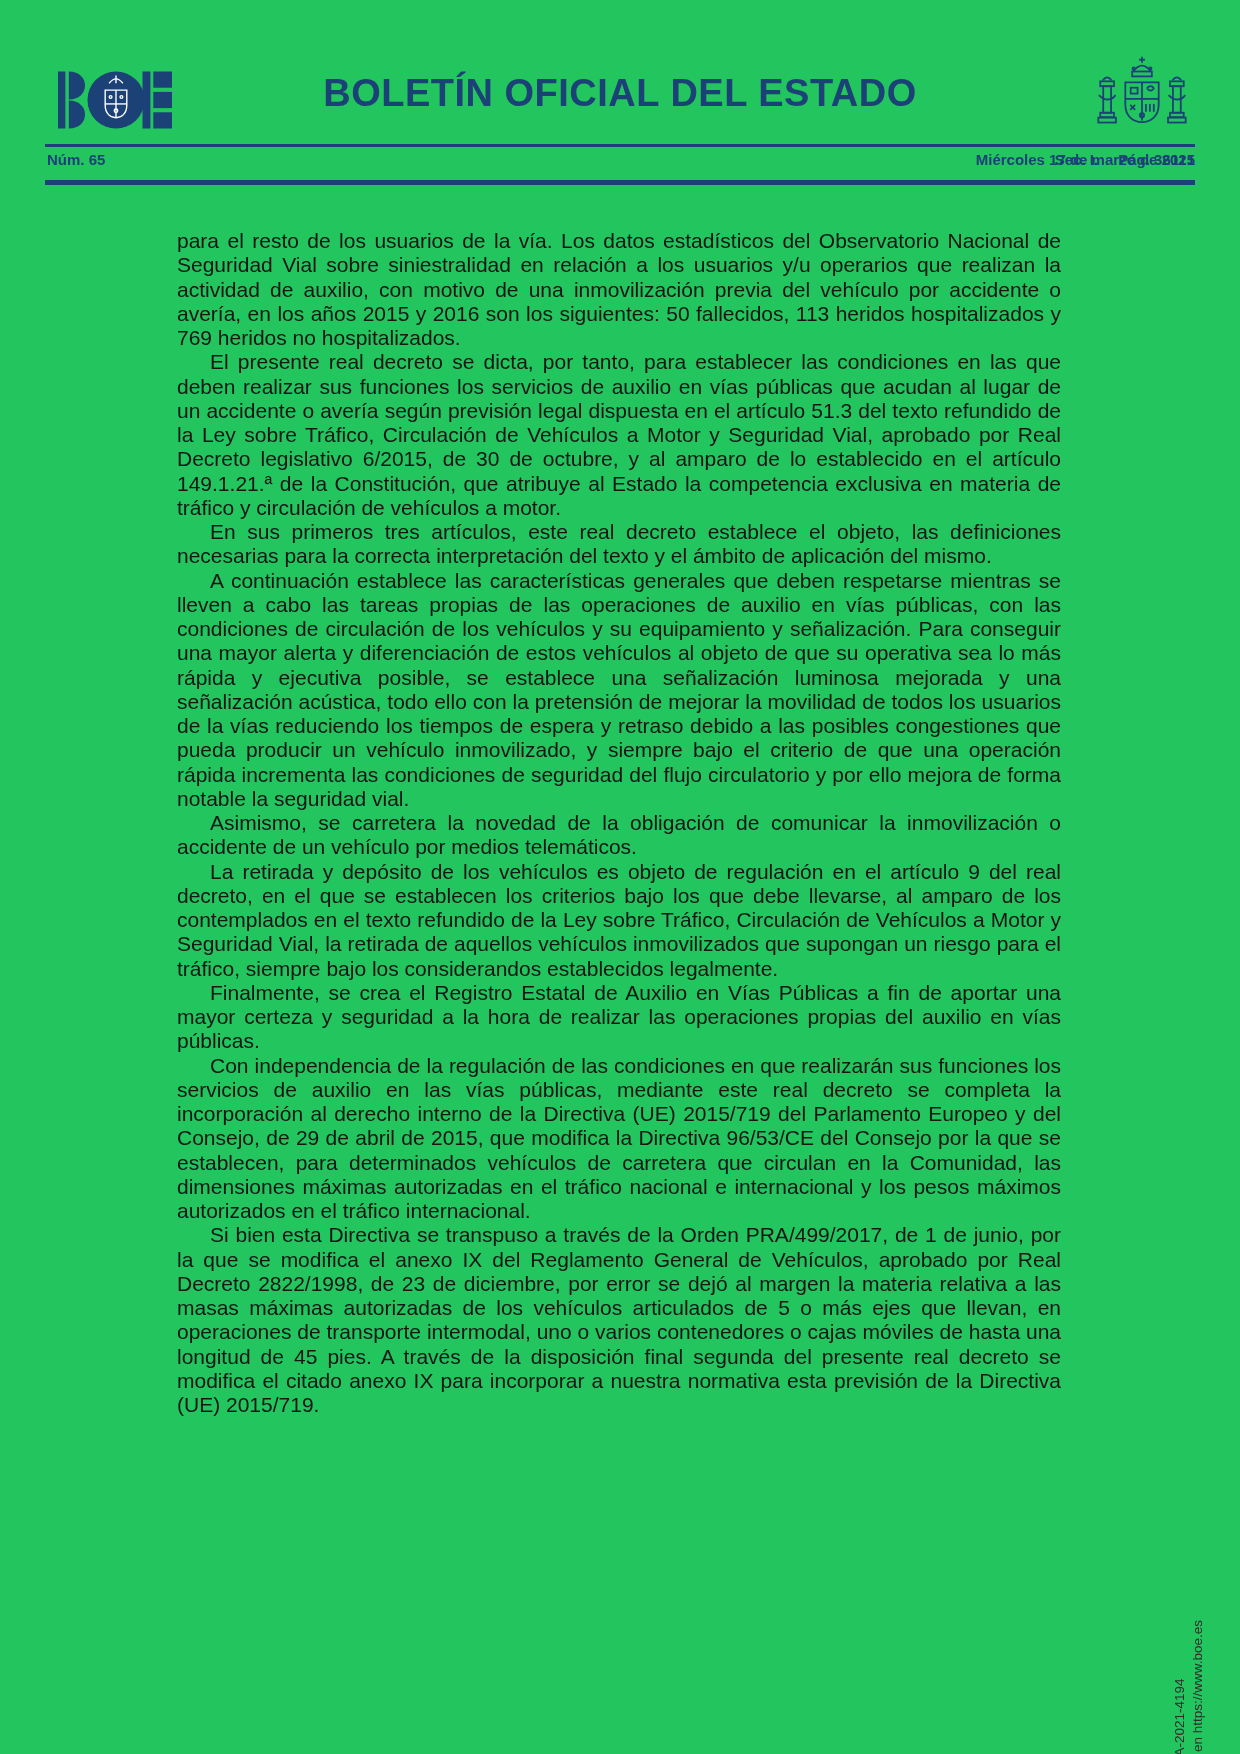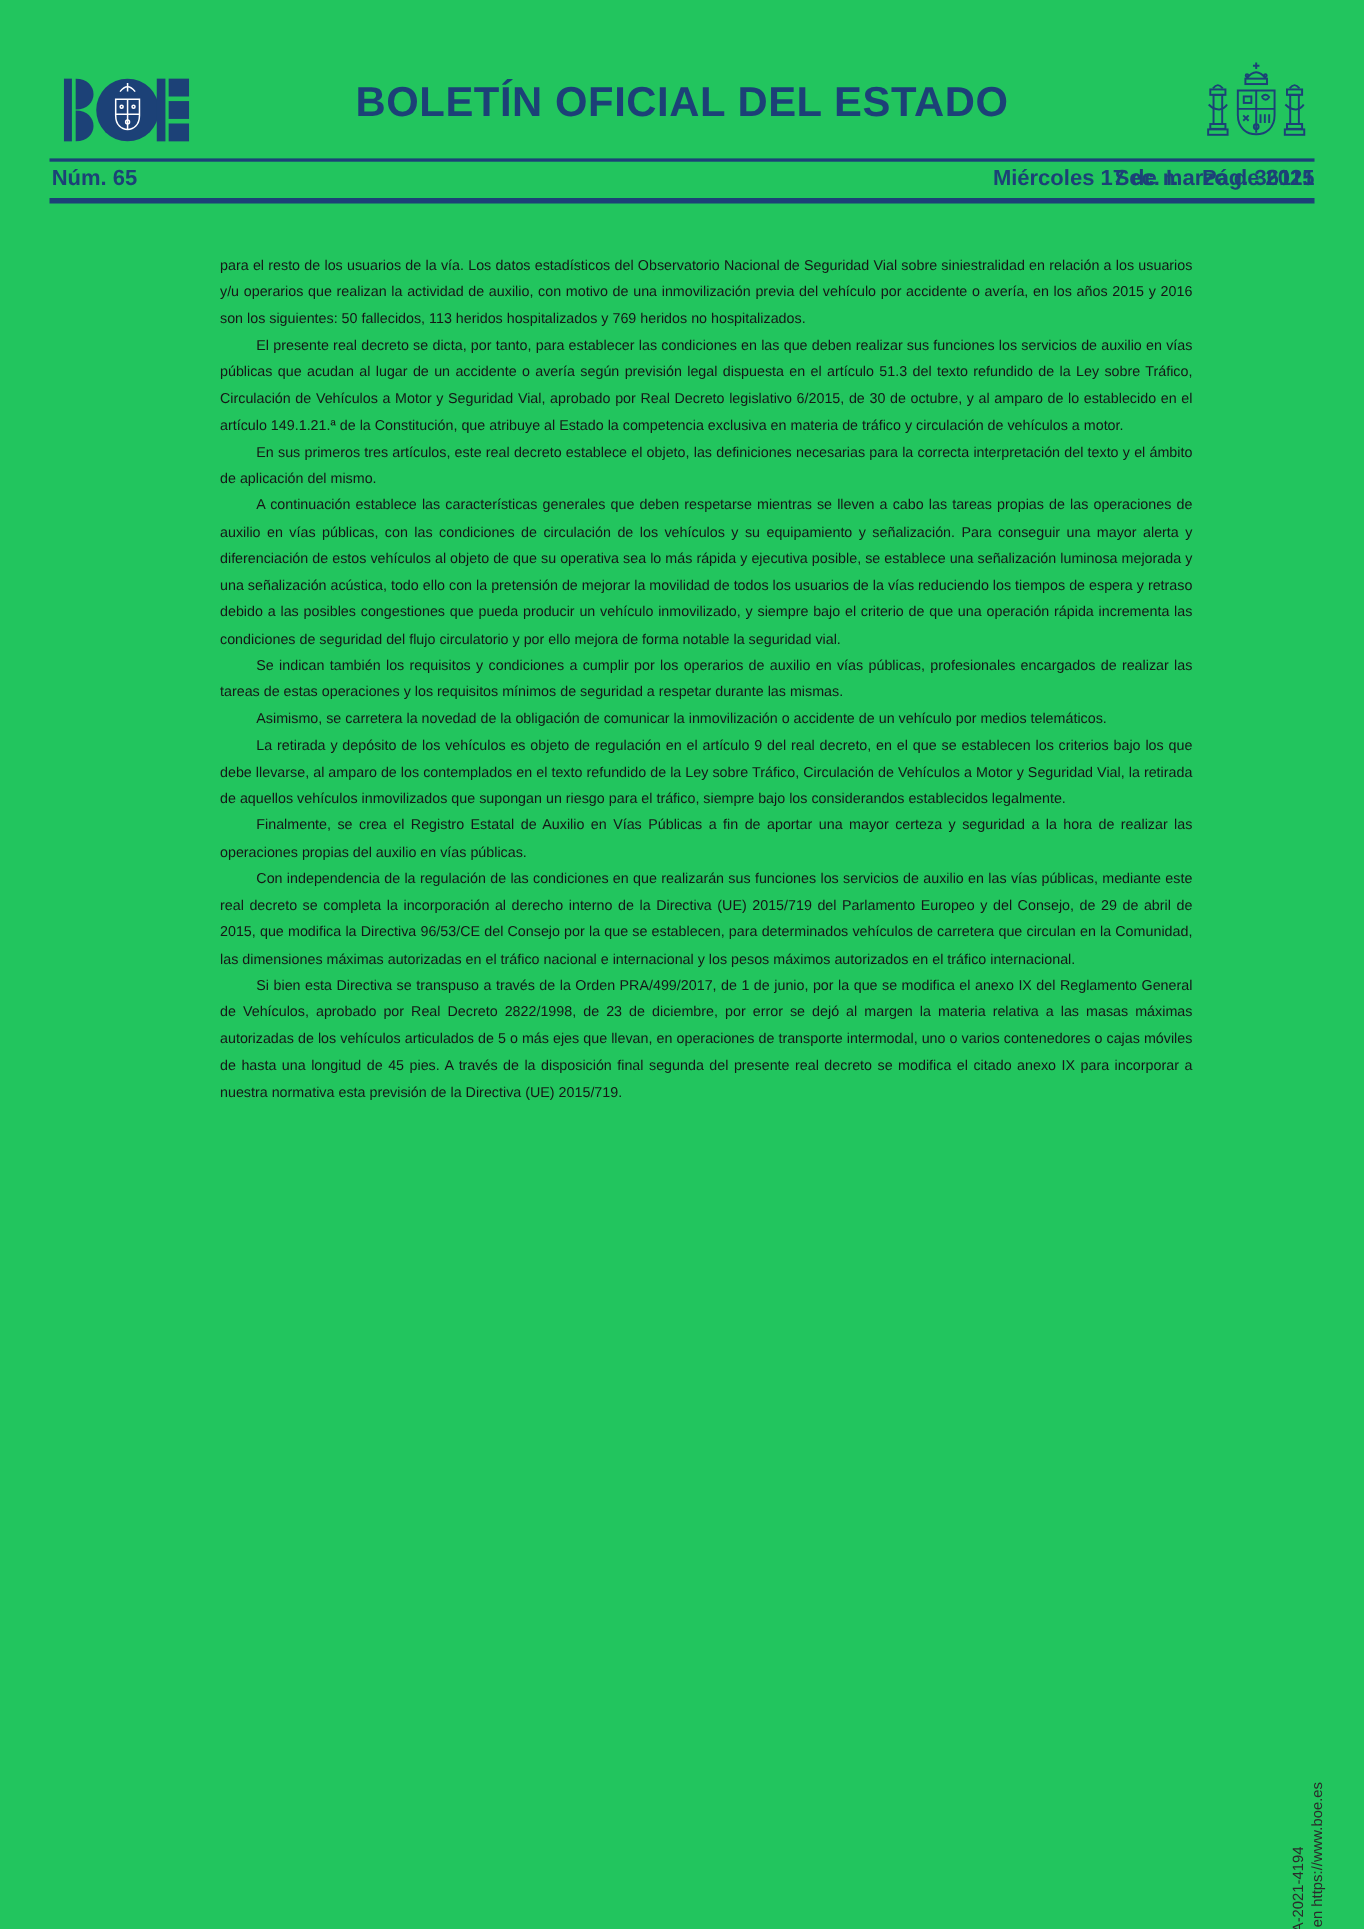--- a/index.html
+++ b/index.html
@@ -16,30 +16,30 @@
     position:absolute;left:0;top:72px;width:100%;
     text-align:center;font-size:38px;font-weight:bold;
     color:var(--navy);letter-spacing:0.5px;margin:0;
   }
   .coat{position:absolute;right:44px;top:54px;width:108px;height:88px;}
 
   .rule-thin{position:absolute;left:45px;right:45px;top:144px;height:3px;background:var(--navy);}
   .rule-thick{position:absolute;left:45px;right:45px;top:180px;height:5px;background:var(--navy);}
 
   .meta-row{position:absolute;left:45px;right:45px;top:149px;height:28px;
-    color:var(--navy);font-size:20px;font-weight:bold;}
+    color:var(--navy);font-size:15px;font-weight:bold;}
   .meta-issue{position:absolute;left:2px;top:2px;}
   .meta-date{position:absolute;left:0;right:0;top:2px;text-align:right;}
   .meta-right{position:absolute;right:0;top:2px;}
   .meta-section{margin-right:16px;}
 
   
   .doc{
-    position:absolute;left:200px;top:229px;width:884px;
-    font-size:13px;line-height:24.25px;color:#161616;
+    position:absolute;left:177px;top:229px;width:884px;
+    font-size:21px;line-height:24.25px;color:#161616;
     text-align:justify;hyphens:none;
   }
   .doc p{margin:0;text-indent:33px;}
   .doc p.continuation{text-indent:0;}
 
   
   .vertical-meta{
     position:absolute;right:34px;bottom:134px;
     transform:rotate(-90deg);transform-origin:100% 100%;
     font-size:13.5px;line-height:17.5px;color:#2b2b2b;white-space:nowrap;
@@ -127,21 +127,20 @@
       <span>Pág. 36115</span>
     </span>
   </div>
   <div class="rule-thick"></div>
 
   <div class="doc">
     <p class="continuation">para el resto de los usuarios de la vía. Los datos estadísticos del Observatorio Nacional de Seguridad Vial sobre siniestralidad en relación a los usuarios y/u operarios que realizan la actividad de auxilio, con motivo de una inmovilización previa del vehículo por accidente o avería, en los años 2015 y 2016 son los siguientes: 50 fallecidos, 113 heridos hospitalizados y 769 heridos no hospitalizados.</p>
     <p>El presente real decreto se dicta, por tanto, para establecer las condiciones en las que deben realizar sus funciones los servicios de auxilio en vías públicas que acudan al lugar de un accidente o avería según previsión legal dispuesta en el artículo 51.3 del texto refundido de la Ley sobre Tráfico, Circulación de Vehículos a Motor y Seguridad Vial, aprobado por Real Decreto legislativo 6/2015, de 30 de octubre, y al amparo de lo establecido en el artículo 149.1.21.ª de la Constitución, que atribuye al Estado la competencia exclusiva en materia de tráfico y circulación de vehículos a motor.</p>
     <p>En sus primeros tres artículos, este real decreto establece el objeto, las definiciones necesarias para la correcta interpretación del texto y el ámbito de aplicación del mismo.</p>
     <p>A continuación establece las características generales que deben respetarse mientras se lleven a cabo las tareas propias de las operaciones de auxilio en vías públicas, con las condiciones de circulación de los vehículos y su equipamiento y señalización. Para conseguir una mayor alerta y diferenciación de estos vehículos al objeto de que su operativa sea lo más rápida y ejecutiva posible, se establece una señalización luminosa mejorada y una señalización acústica, todo ello con la pretensión de mejorar la movilidad de todos los usuarios de la vías reduciendo los tiempos de espera y retraso debido a las posibles congestiones que pueda producir un vehículo inmovilizado, y siempre bajo el criterio de que una operación rápida incrementa las condiciones de seguridad del flujo circulatorio y por ello mejora de forma notable la seguridad vial.</p>
-    <p>Se indican también los requisitos y condiciones a cumplir por los operarios de auxilio en vías públicas, profesionales encargados de realizar las tareas de estas operaciones y los requisitos mínimos de seguridad a respetar durante las mismas.</p>
     <p>Asimismo, se carretera la novedad de la obligación de comunicar la inmovilización o accidente de un vehículo por medios telemáticos.</p>
     <p>La retirada y depósito de los vehículos es objeto de regulación en el artículo 9 del real decreto, en el que se establecen los criterios bajo los que debe llevarse, al amparo de los contemplados en el texto refundido de la Ley sobre Tráfico, Circulación de Vehículos a Motor y Seguridad Vial, la retirada de aquellos vehículos inmovilizados que supongan un riesgo para el tráfico, siempre bajo los considerandos establecidos legalmente.</p>
     <p>Finalmente, se crea el Registro Estatal de Auxilio en Vías Públicas a fin de aportar una mayor certeza y seguridad a la hora de realizar las operaciones propias del auxilio en vías públicas.</p>
     <p>Con independencia de la regulación de las condiciones en que realizarán sus funciones los servicios de auxilio en las vías públicas, mediante este real decreto se completa la incorporación al derecho interno de la Directiva (UE) 2015/719 del Parlamento Europeo y del Consejo, de 29 de abril de 2015, que modifica la Directiva 96/53/CE del Consejo por la que se establecen, para determinados vehículos de carretera que circulan en la Comunidad, las dimensiones máximas autorizadas en el tráfico nacional e internacional y los pesos máximos autorizados en el tráfico internacional.</p>
     <p>Si bien esta Directiva se transpuso a través de la Orden PRA/499/2017, de 1 de junio, por la que se modifica el anexo IX del Reglamento General de Vehículos, aprobado por Real Decreto 2822/1998, de 23 de diciembre, por error se dejó al margen la materia relativa a las masas máximas autorizadas de los vehículos articulados de 5 o más ejes que llevan, en operaciones de transporte intermodal, uno o varios contenedores o cajas móviles de hasta una longitud de 45 pies. A través de la disposición final segunda del presente real decreto se modifica el citado anexo IX para incorporar a nuestra normativa esta previsión de la Directiva (UE) 2015/719.</p>
   </div>
 
   <div class="vertical-meta">
     <div>cve: BOE-A-2021-4194</div>
     <div>Verificable en https://www.boe.es</div>

